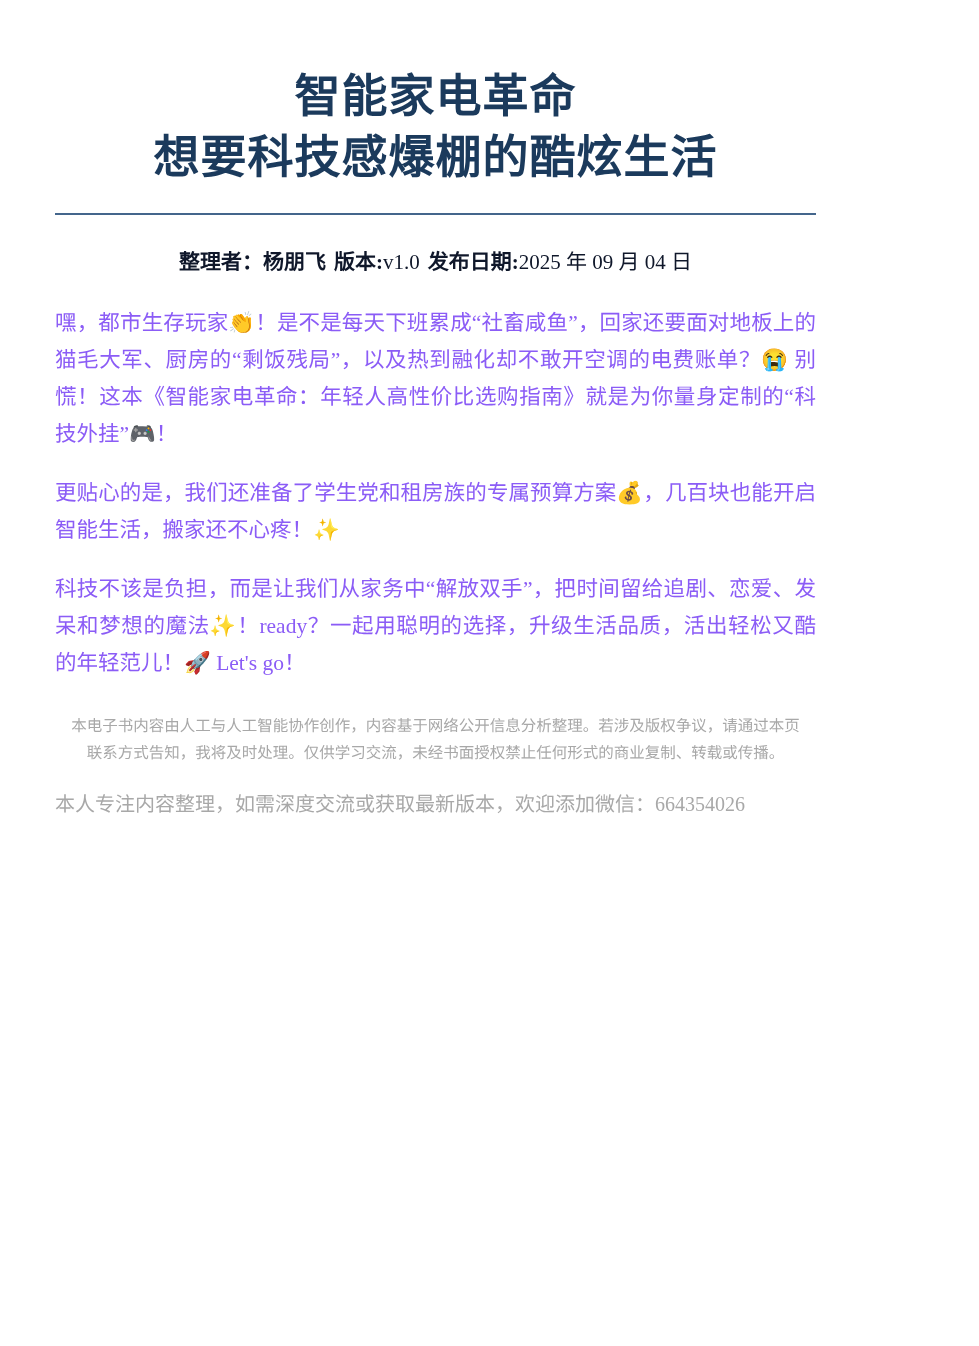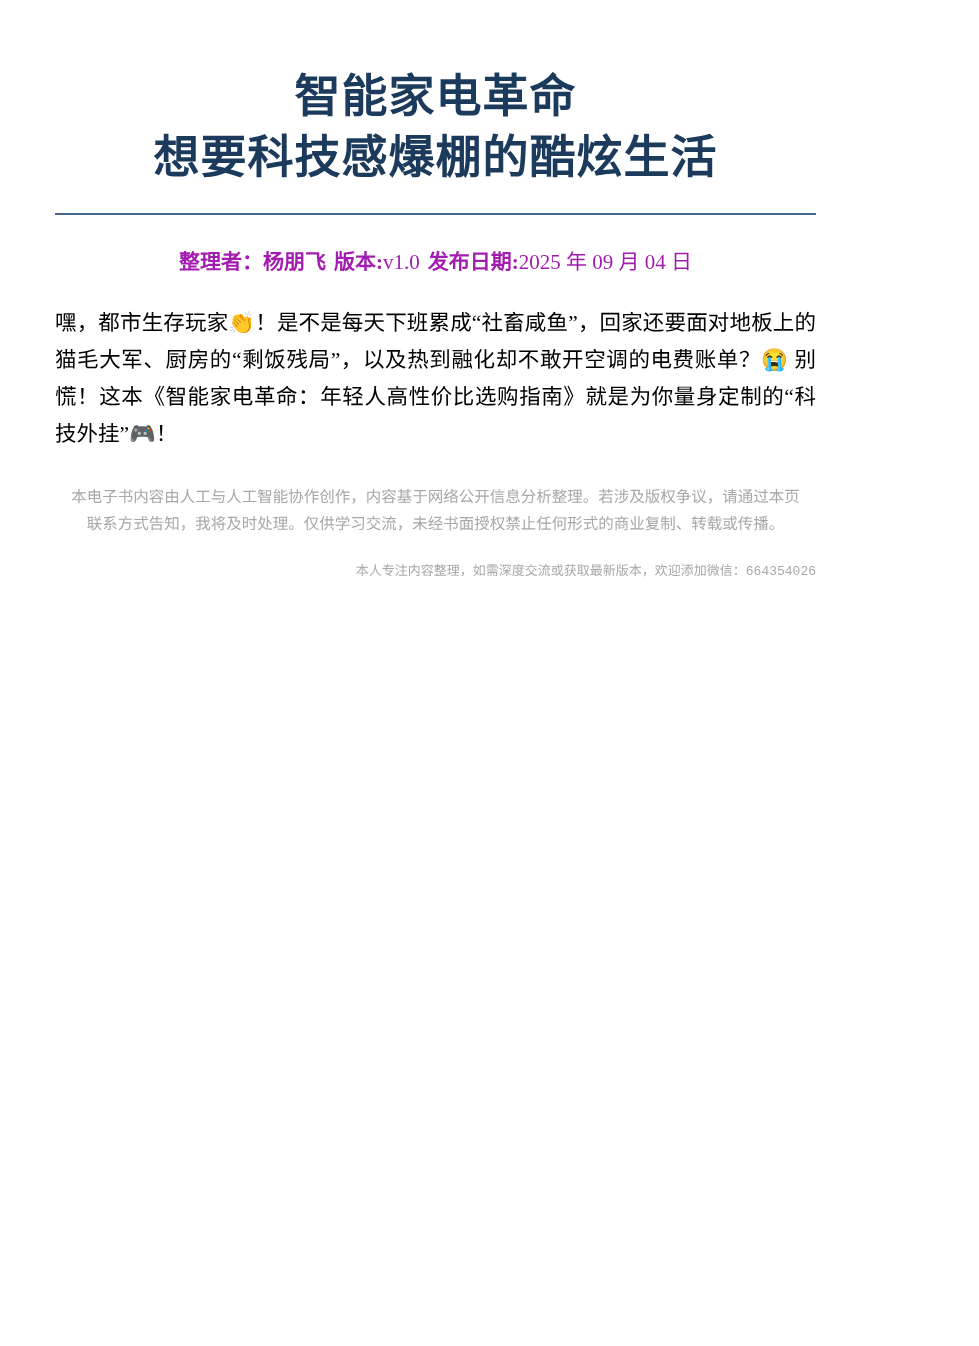--- a/index.html
+++ b/index.html
@@ -42,71 +42,72 @@
     border-top: 2px solid #44668c;
     margin: 26px 0 0 0;
     width: 100%;
   }
 
   
   .meta {
     text-align: center;
     font-size: 21px;
     margin: 30px 0 30px 0;
-    color: #a21caf;
+    color: #0f172a;
     font-family: "Liberation Serif", "DejaVu Serif", serif;
   }
   .meta .label { font-weight: bold; }
   .meta .sep { display: inline-block; width: 8px; }
 
   
   .body-text p {
     font-size: 21.5px;
     line-height: 1.72;
     margin: 0 0 22px 0;
     text-align: justify;
     text-justify: inter-ideograph;
-    color: #000000;
+    color: #8b5cf6;
   }
 
   
   .disclaimer {
     margin-top: 30px;
     color: #a8a8a8;
     font-size: 15.5px;
     line-height: 1.75;
     text-align: center;
   }
   .disclaimer p { margin: 12px; }
   .wechat-note {
     margin-top: 22px;
-    text-align: right;
+    text-align: left;
     color: #a8a8a8;
-    font-size: 13px;
-    font-family: Liberation Mono, monospace;
+    font-size: 20px;
   }
 </style>
 </head>
 <body>
 
 <div class="page">
 
   <h1 class="doc-title">
     <span>智能家电革命</span>
     <span class="line2">想要科技感爆棚的酷炫生活</span>
   </h1>
 
   <hr class="title-rule">
 
   <div class="meta">
     <span class="label">整理者：</span><span class="label">杨朋飞</span><span class="sep"></span><span class="label">版本:</span><span>v1.0</span><span class="sep"></span><span class="label">发布日期:</span><span>2025 年 09 月 04 日</span>
   </div>
 
   <div class="body-text">
     <p>嘿，都市生存玩家👏！是不是每天下班累成“社畜咸鱼”，回家还要面对地板上的猫毛大军、厨房的“剩饭残局”，以及热到融化却不敢开空调的电费账单？😭 别慌！这本《智能家电革命：年轻人高性价比选购指南》就是为你量身定制的“科技外挂”🎮！</p>
+    <p>更贴心的是，我们还准备了学生党和租房族的专属预算方案💰，几百块也能开启智能生活，搬家还不心疼！✨</p>
+    <p>科技不该是负担，而是让我们从家务中“解放双手”，把时间留给追剧、恋爱、发呆和梦想的魔法✨！ready？一起用聪明的选择，升级生活品质，活出轻松又酷的年轻范儿！🚀 Let's go！</p>
   </div>
 
   <div class="disclaimer">
     <p>本电子书内容由人工与人工智能协作创作，内容基于网络公开信息分析整理。若涉及版权争议，请通过本页联系方式告知，我将及时处理。仅供学习交流，未经书面授权禁止任何形式的商业复制、转载或传播。</p>
   </div>
 
   <div class="wechat-note">本人专注内容整理，如需深度交流或获取最新版本，欢迎添加微信：664354026</div>
 
 </div>
 

